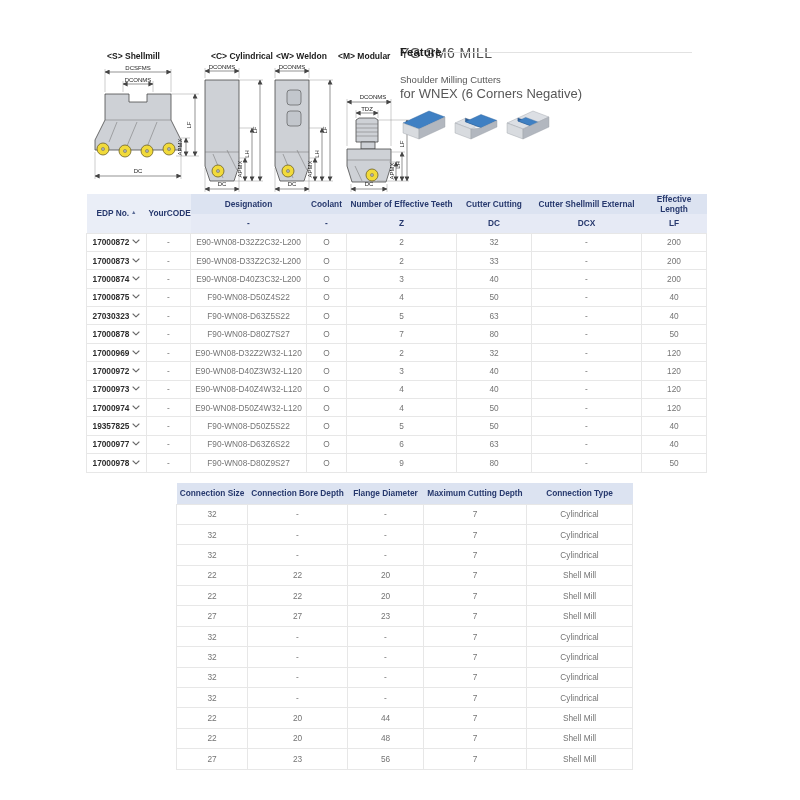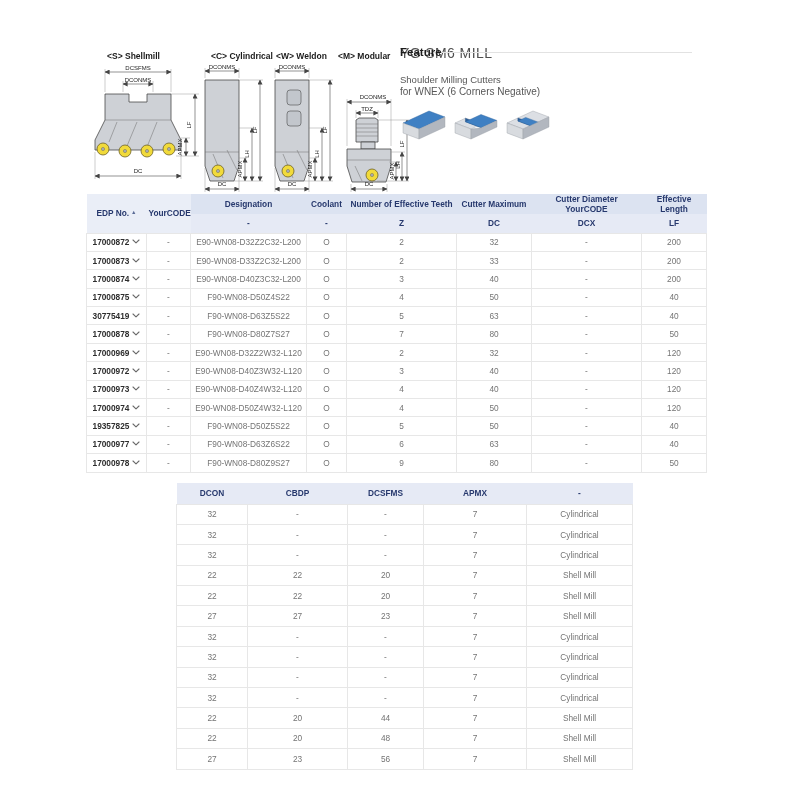--- a/index.html
+++ b/index.html
@@ -5,21 +5,21 @@
   html,body{margin:0;padding:0;background:#fff;}
   .page{position:relative;width:800px;height:800px;background:#fff;overflow:hidden;
         font-family:"Liberation Sans",sans-serif;}
   .abs{position:absolute;}
 
   
   .series{left:400px;top:45px;font-size:14px;color:#4f4f4f;letter-spacing:.4px;}
   .rule{left:400px;top:52px;width:292px;border-top:1px solid #e2e2e2;height:0;}
   .feature-title{left:400px;top:46px;font-size:11.5px;font-weight:bold;color:#1d1d1d;}
   .feature-l1{left:400px;top:74px;font-size:9.5px;color:#575757;text-align:right;}
-  .feature-l2{left:400px;top:86px;font-size:10px;color:#575757;text-align:right;}
+  .feature-l2{left:400px;top:86px;font-size:13px;color:#575757;text-align:right;}
 
   
   .dlabel{font-size:8.5px;font-weight:bold;color:#1b1b1b;white-space:nowrap;margin-left:7px;}
 
   
   .body{fill:#ced1d6;stroke:#4a4a4a;stroke-width:.8;stroke-linejoin:round;}
   .flat{fill:#c2c6cc;stroke:#4a4a4a;stroke-width:.6;}
   .detail{stroke:#6d6d6d;stroke-width:.5;fill:none;}
   .dim{stroke:#4a4a4a;stroke-width:.6;}
   .ext{stroke:#909090;stroke-width:.45;}
@@ -239,22 +239,22 @@
     </colgroup>
     <thead>
       <tr>
         <td class="hl" rowspan="2">
           <span>EDP No.</span><span class="sort">▲</span>
         </td>
         <td class="hl" rowspan="2">YourCODE</td>
         <td class="h1">Designation</td>
         <td class="h1">Coolant</td>
         <td class="h1">Number of Effective Teeth</td>
-        <td class="h1">Cutter Maximum</td>
-        <td class="h1">Cutter Diameter YourCODE</td>
+        <td class="h1">Cutter Cutting</td>
+        <td class="h1">Cutter Shellmill External</td>
         <td class="h1">Effective Length</td>
       </tr>
       <tr>
         <td class="h2">-</td>
         <td class="h2">-</td>
         <td class="h2">Z</td>
         <td class="h2">DC</td>
         <td class="h2">DCX</td>
         <td class="h2">LF</td>
       </tr>
@@ -306,21 +306,21 @@
     <td>-</td>
     <td>F90-WN08-D50Z4S22</td>
     <td>O</td>
     <td>4</td>
     <td>50</td>
     <td>-</td>
     <td>40</td>
   </tr>
 
   <tr>
-    <td class="edp-cell"><span>30775419</span><svg class="chev" width="8" height="5" viewBox="0 0 8 5">
+    <td class="edp-cell"><span>27030323</span><svg class="chev" width="8" height="5" viewBox="0 0 8 5">
               <polyline points="1,1 4,3.8 7,1"></polyline>
             </svg></td>
     <td>-</td>
     <td>F90-WN08-D63Z5S22</td>
     <td>O</td>
     <td>5</td>
     <td>63</td>
     <td>-</td>
     <td>40</td>
   </tr>
@@ -434,25 +434,25 @@
   <table class="t2">
     <colgroup>
       <col style="width:71px">
         <col style="width:100px">
         <col style="width:76px">
         <col style="width:103px">
         <col style="width:106px">
     </colgroup>
     <thead>
       <tr>
-        <td class="h2">DCON</td>
-        <td class="h2">CBDP</td>
-        <td class="h2">DCSFMS</td>
-        <td class="h2">APMX</td>
-        <td class="h2">-</td>
+        <td class="h1">Connection Size</td>
+        <td class="h1">Connection Bore Depth</td>
+        <td class="h1">Flange Diameter</td>
+        <td class="h1">Maximum Cutting Depth</td>
+        <td class="h1">Connection Type</td>
       </tr>
     </thead>
     <tbody>
   <tr>
     <td>32</td>
     <td>-</td>
     <td>-</td>
     <td>7</td>
     <td>Cylindrical</td>
   </tr>

